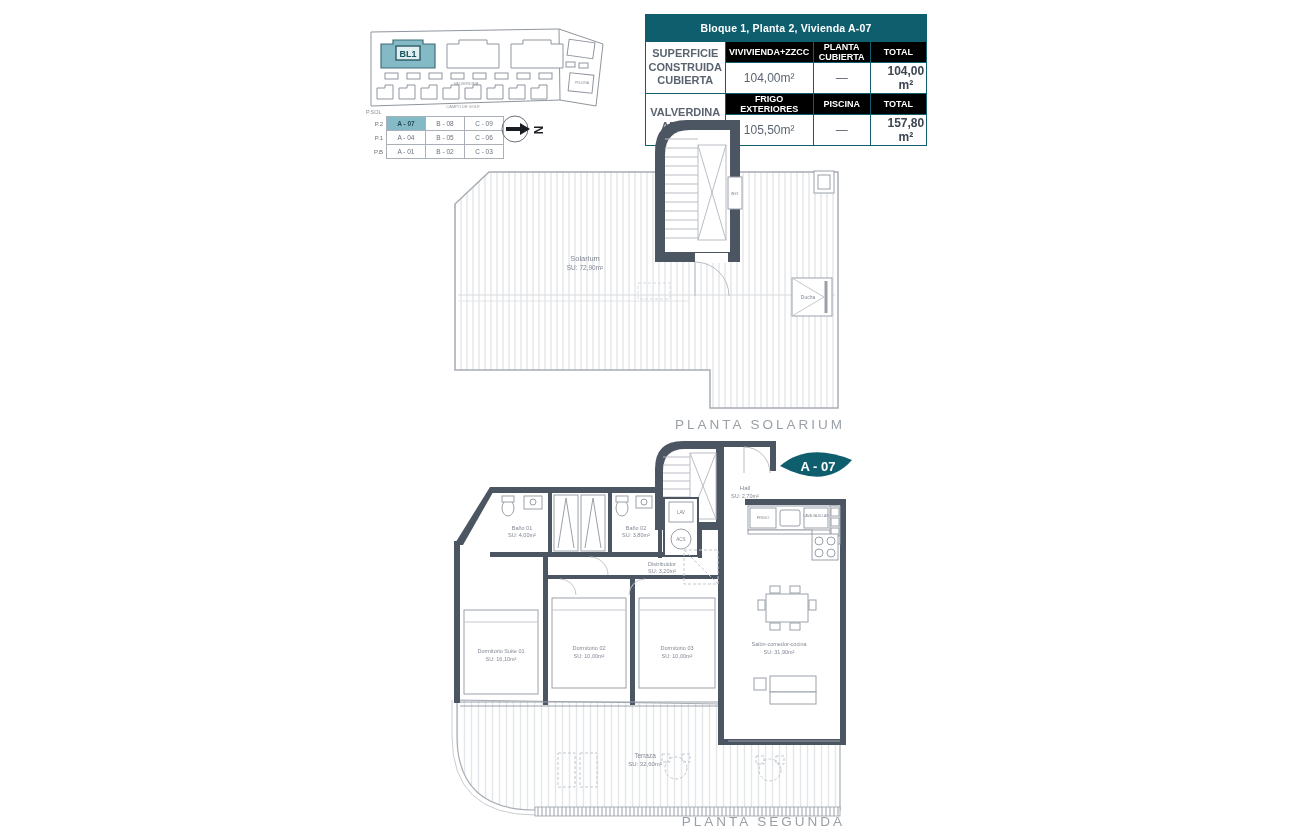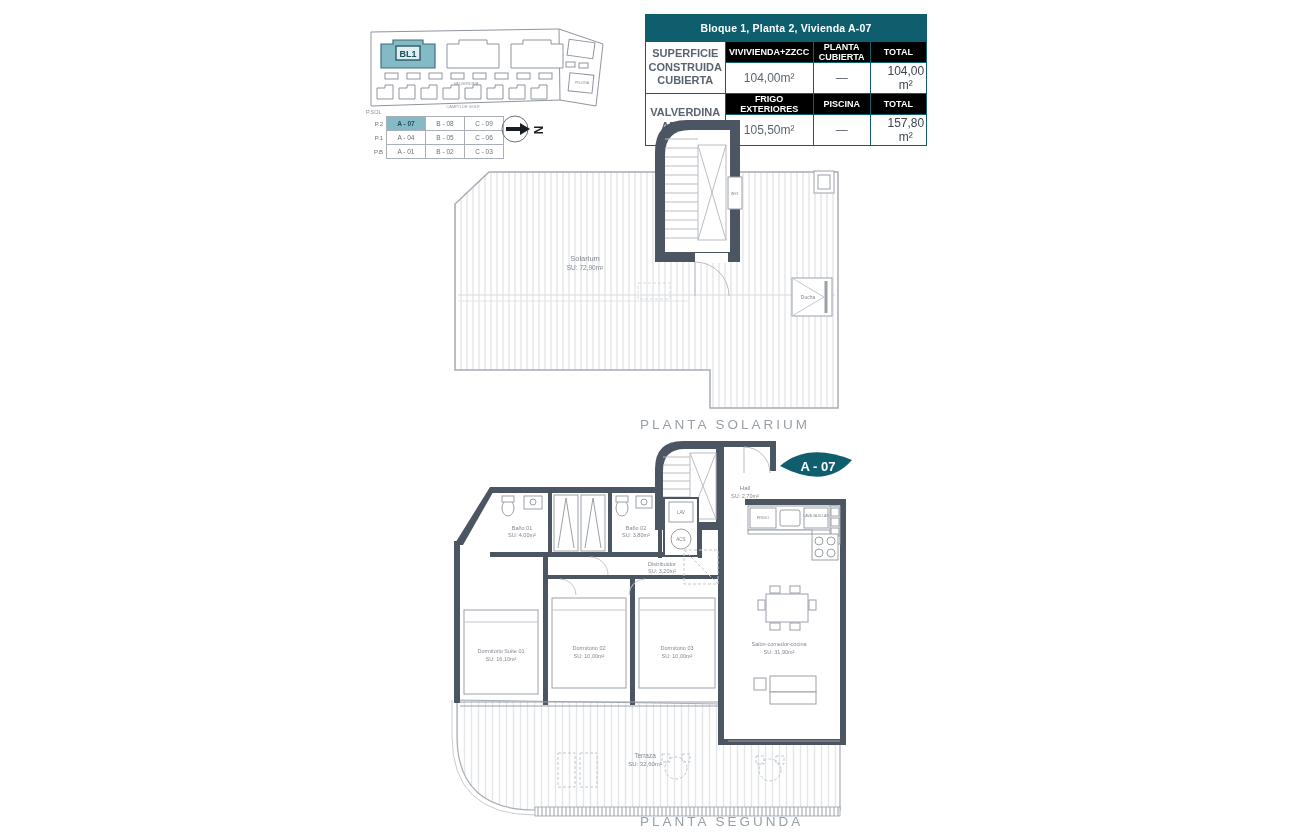--- a/index.html
+++ b/index.html
@@ -7,21 +7,21 @@
   .page{position:relative;width:1290px;height:840px;background:#ffffff;overflow:hidden;}
 
   
   .surface-table{position:absolute;left:645px;top:14px;width:282px;border-collapse:collapse;
     font-size:10px;}
   .surface-table td,.surface-table th{border:1px solid #0f5e6e;text-align:center;vertical-align:middle;}
   .st-title{background:#0f5e6e;color:#ffffff;font-weight:bold;font-size:10.5px;height:24px;letter-spacing:.2px;}
   .st-rowlabel{width:84px;color:#5a6470;font-size:11px;font-weight:bold;line-height:1.25;padding:2px;}
   .st-colhead{background:#000000;color:#ffffff;font-weight:bold;font-size:9px;height:20px;padding:0 3px;}
   .st-val{height:24px;color:#5a6470;font-size:12px;}
-  .st-total{font-weight:normal;color:#3c4550;padding-left:16px;}
+  .st-total{font-weight:bold;color:#3c4550;padding-left:16px;}
   .col-c1{width:86px}.col-c2{width:74px}.col-c3{width:58px}
 
   
   .legend{position:absolute;left:366px;top:116px;border-collapse:collapse;font-size:6.5px;color:#6a707a;}
   .legend td{border:1px solid #aab0b8;width:36px;height:11px;text-align:center;}
   .legend td.lv{border:none;width:16px;text-align:right;padding-right:3px;font-size:6px;}
   .legend td.hl{background:#84bac6;font-weight:bold;color:#274b55;}
   .legend-corner{position:absolute;left:366px;top:109px;font-size:5.5px;color:#8a9098;}
 
   
@@ -196,21 +196,21 @@
       <rect x="352" y="163" width="40" height="38" fill="#ffffff" stroke="#9aa0a8" stroke-width="1"></rect>
       <line x1="386" y1="166" x2="386" y2="198" stroke="#9aa0a8" stroke-width="3"></line>
       <line x1="352" y1="163" x2="384" y2="182" stroke="#c3c7cd" stroke-width="1"></line>
       <line x1="352" y1="201" x2="384" y2="182" stroke="#c3c7cd" stroke-width="1"></line>
       <text x="368" y="184" font-size="5" fill="#828893" text-anchor="middle">Ducha</text>
     </g>
 
     <text class="lbl" x="145" y="146" font-size="7.5">Solarium</text>
     <text class="lbl" x="145" y="155" font-size="6.5">SU: 72,90m²</text>
   </svg>
-  <div class="plan-caption" style="left:640px;top:417px;width:205px;text-align:left;">PLANTA SOLARIUM</div>
+  <div class="plan-caption" style="left:640px;top:417px;width:205px;text-align:right;">PLANTA SOLARIUM</div>
 
   <svg style="position:absolute;left:440px;top:438px" width="412" height="392" viewBox="0 0 412 392">
     <defs>
       <pattern id="terraceStripes" width="7" height="7" patternUnits="userSpaceOnUse">
         <rect width="7" height="7" fill="#ffffff"></rect>
         <line x1="3.5" y1="0" x2="3.5" y2="7" stroke="#e4e6e9" stroke-width="1.4"></line>
       </pattern>
       <pattern id="hatch" width="4" height="10" patternUnits="userSpaceOnUse">
         <rect width="4" height="10" fill="#ffffff"></rect>
         <line x1="2" y1="0" x2="2" y2="10" stroke="#9aa0a8" stroke-width="1"></line>
@@ -393,15 +393,15 @@
         <rect x="318" y="162" width="7" height="10"></rect>
           <rect x="369" y="162" width="7" height="10"></rect>
         <rect x="330" y="238" width="46" height="16"></rect>
         <rect x="330" y="254" width="46" height="12"></rect>
         <rect x="314" y="240" width="12" height="12"></rect>
       </g>
 
       <line x1="288" y1="303" x2="400" y2="303" stroke="#9aa0a8" stroke-width="1"></line>
     </g>
   </svg>
-  <div class="plan-caption" style="left:640px;top:814px;width:205px;text-align:left;">PLANTA SEGUNDA</div>
+  <div class="plan-caption" style="left:640px;top:814px;width:205px;text-align:right;">PLANTA SEGUNDA</div>
 
 </div>
 
 </body></html>

